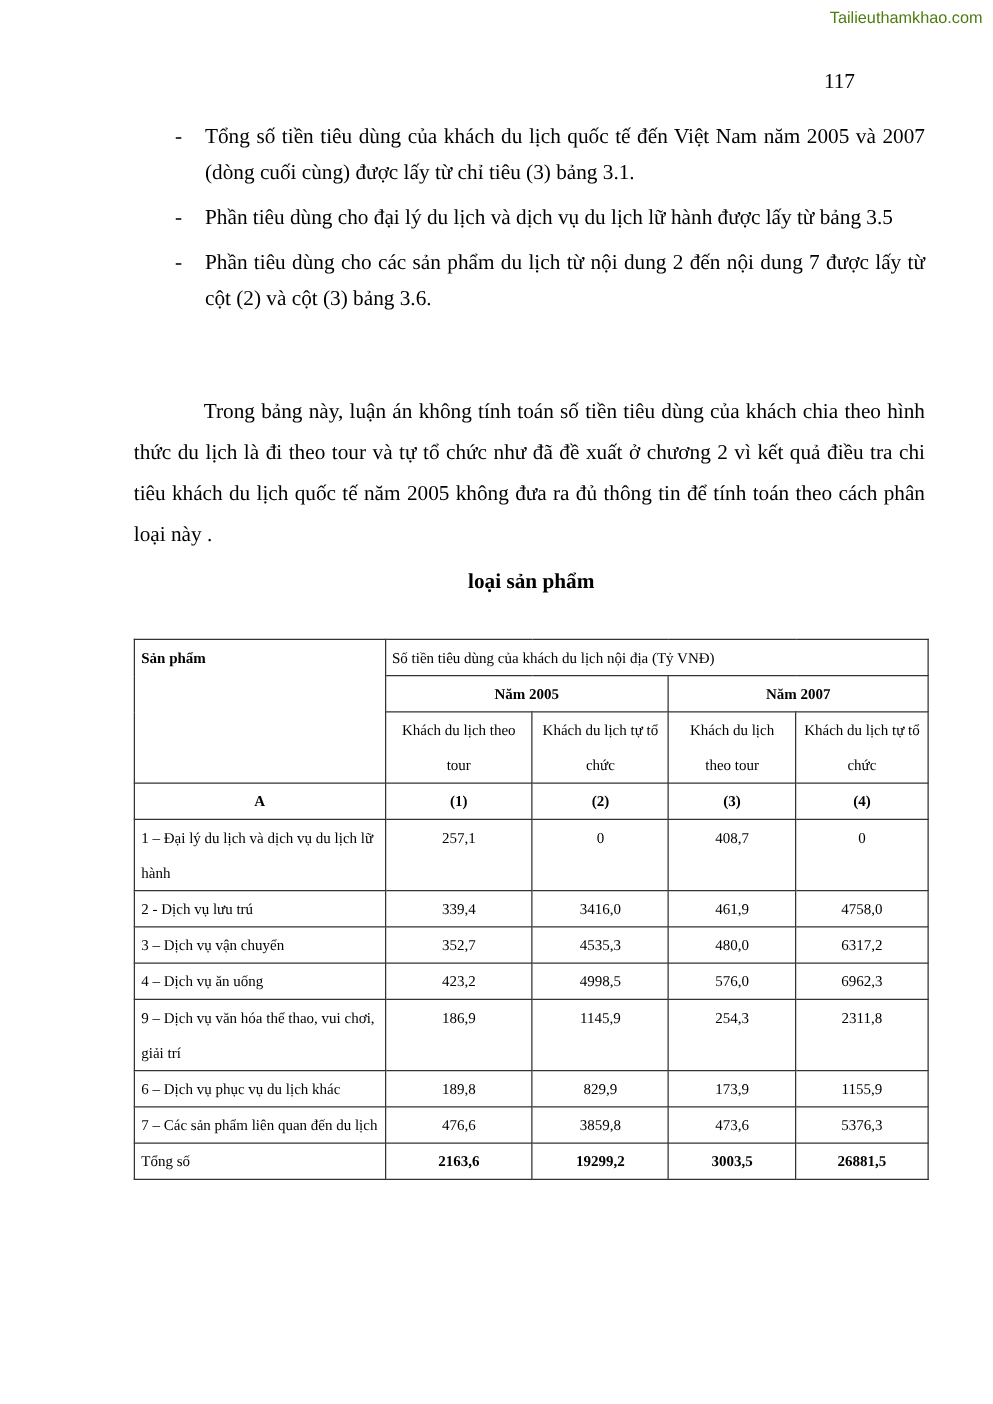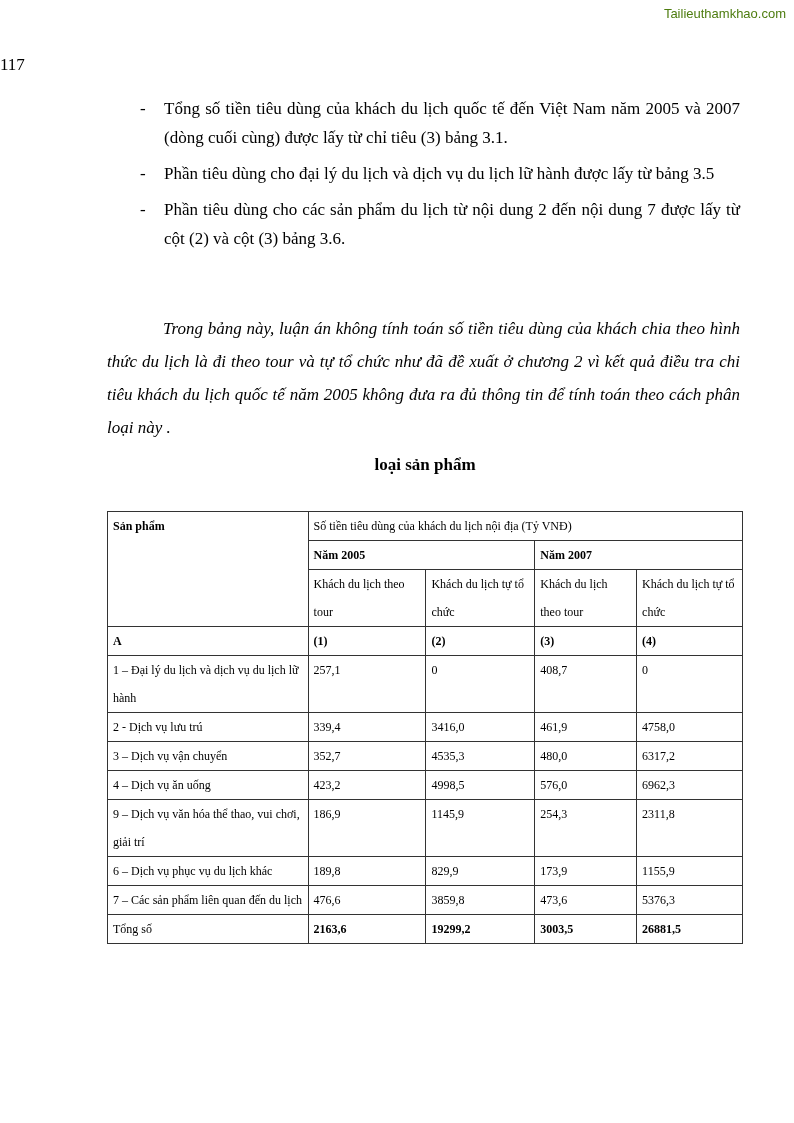--- a/index.html
+++ b/index.html
@@ -1,32 +1,32 @@
 <!DOCTYPE html>
 <html><head>
 <meta charset="utf-8">
 <style>
   html, body { margin: 0; padding: 0; background: #ffffff; }
   body { width: 794px; height: 1123px; position: relative; overflow: hidden;
          font-family: "Liberation Serif", "DejaVu Serif", serif; color: #000; }
   .watermark { position: absolute; top: 6px; right: 8px; font-family: "Liberation Sans", "DejaVu Sans", sans-serif;
                font-size: 13px; color: #4d7c0f; }
-  .page-number { position: absolute; top: 55px; left: 0; width: 684px; text-align: left; font-size: 17px; }
+  .page-number { position: absolute; top: 55px; left: 0; width: 684px; text-align: right; font-size: 17px; }
   .bullets { position: absolute; top: 94px; left: 140px; width: 600px; font-size: 17px; }
   .bullet { display: flex; margin-bottom: 7px; }
   .bullet .dash { width: 24px; flex: none; line-height: 29px; }
   .bullet .text { flex: 1; line-height: 29px; text-align: justify; }
   .para { position: absolute; top: 312px; left: 107px; width: 633px; font-size: 17px;
-          line-height: 33px; text-align: justify; text-indent: 56px; margin: 0; font-style: italic; }
+          line-height: 33px; text-align: justify; text-indent: 56px; margin: 0; }
   .caption { position: absolute; top: 450px; left: 107px; width: 636px; text-align: center;
              font-weight: bold; font-size: 17px; line-height: 30px; }
   table { position: absolute; top: 511px; left: 107px; width: 636px; border-collapse: collapse;
           font-size: 12px; }
   td { border: 1px solid #333; padding: 0 5px; vertical-align: top; line-height: 28px; }
-  td.c { text-align: left; }
+  td.c { text-align: center; }
   td.b { font-weight: bold; }
   col.c0 { width: 201px; } col.c1 { width: 118px; } col.c2 { width: 109px; }
   col.c3 { width: 102px; } col.c4 { width: 106px; }
 </style>
 </head>
 <body>
 
 <div class="watermark">Tailieuthamkhao.com</div>
 <div class="page-number">117</div>
 

